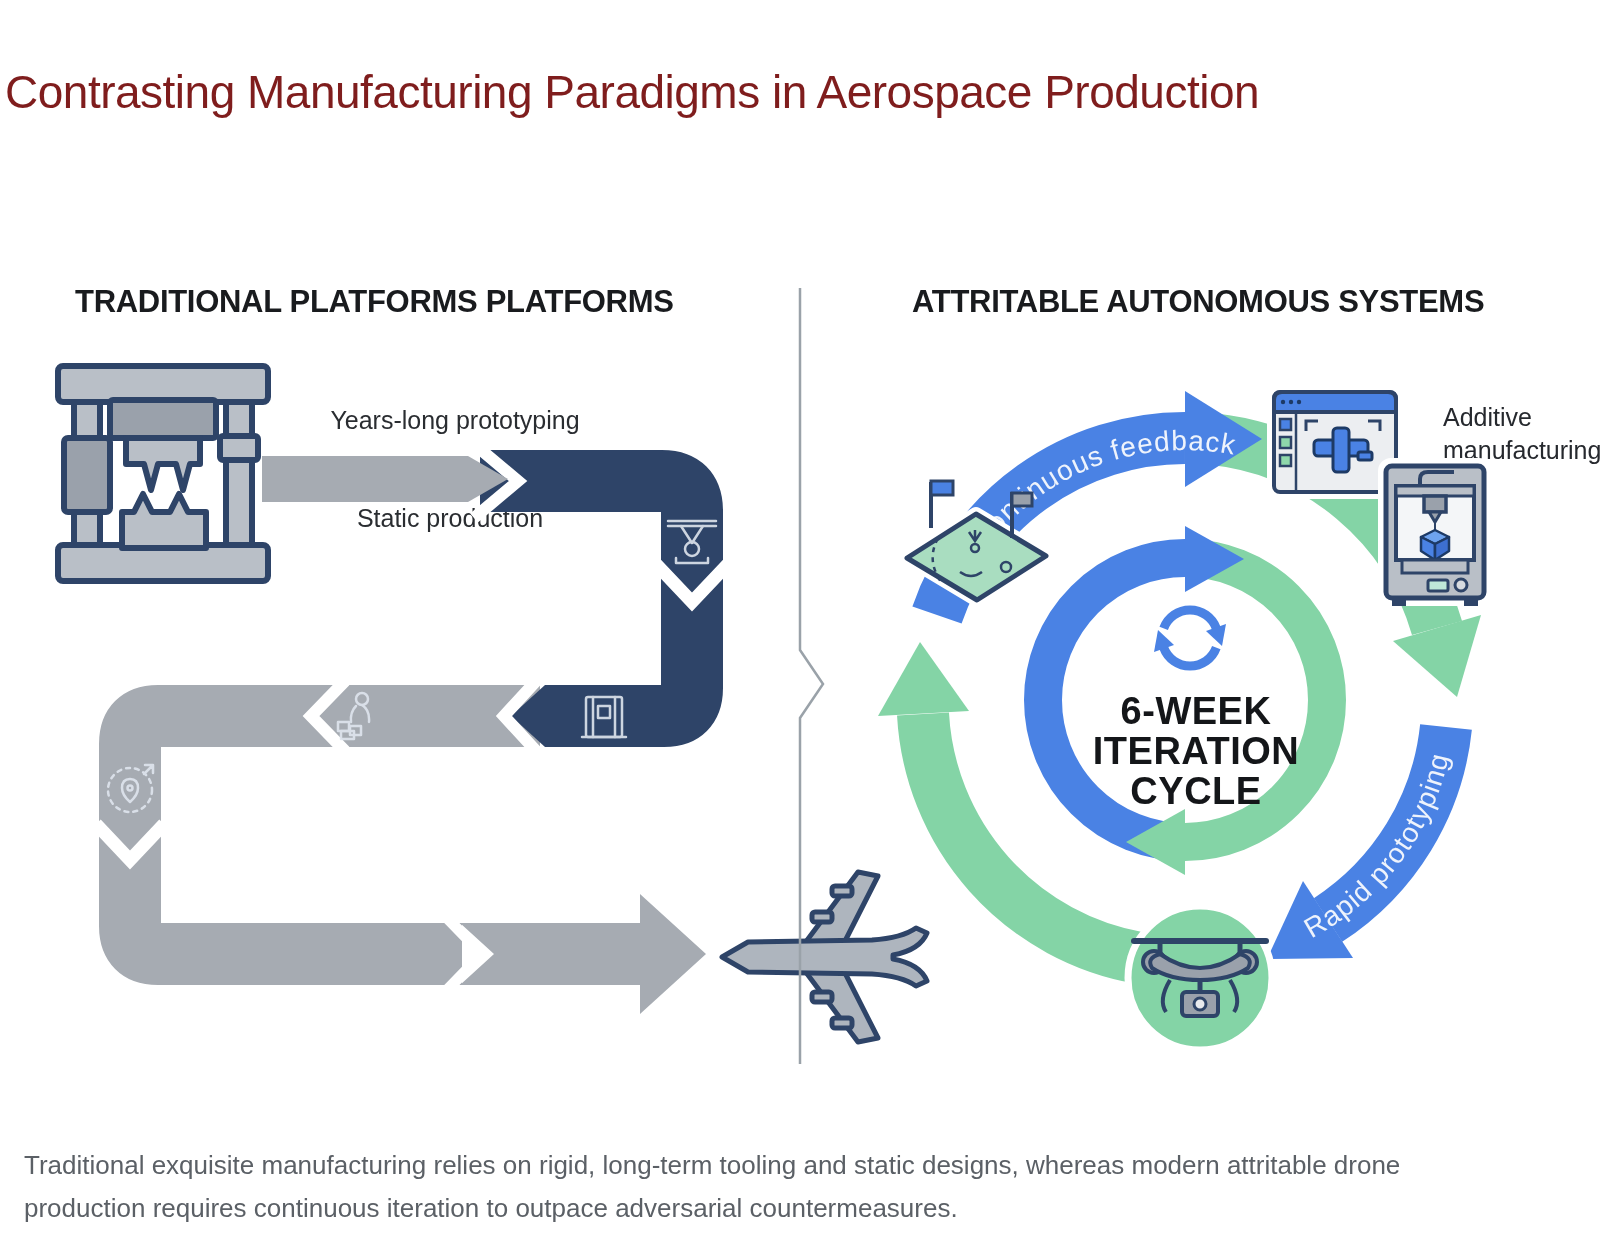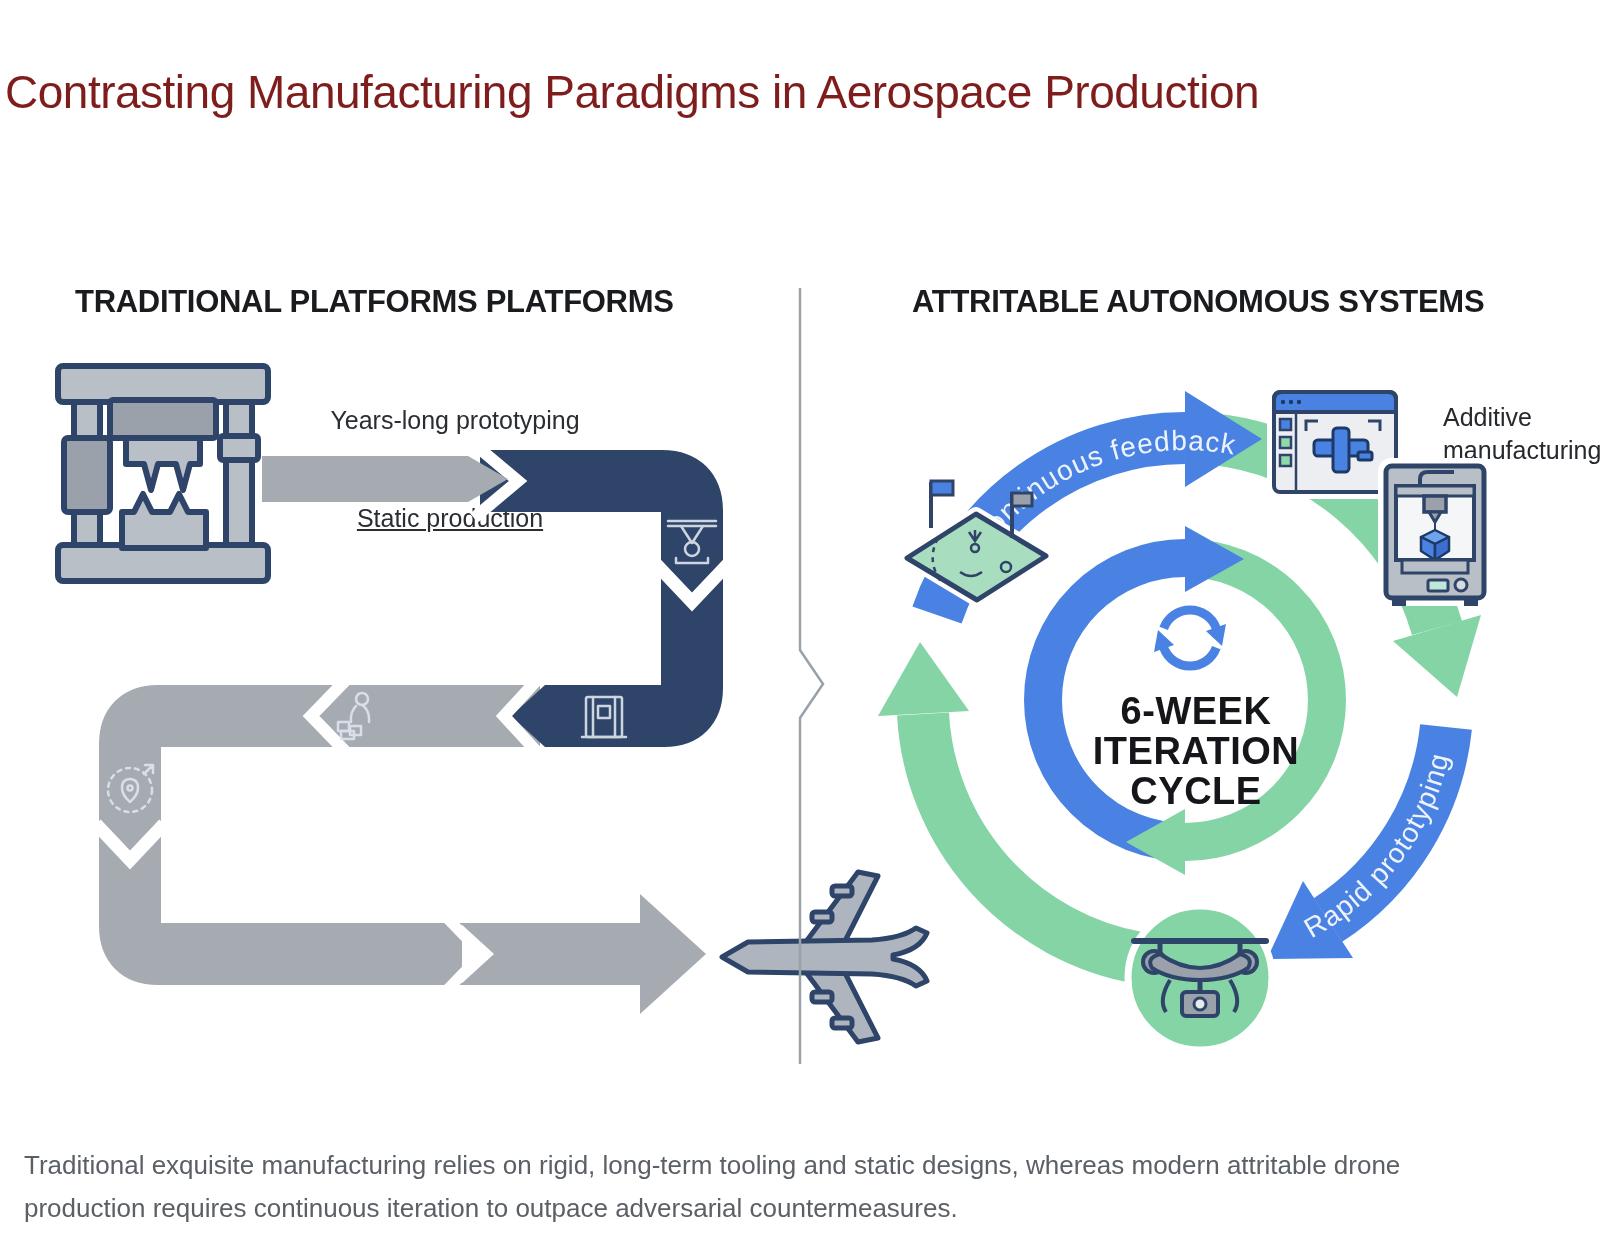--- a/index.html
+++ b/index.html
@@ -6,21 +6,21 @@
   body{width:1600px;height:1234px;position:relative;overflow:hidden;
        font-family:"Liberation Sans","DejaVu Sans",sans-serif;}
   .abs{position:absolute;}
   #page-title{left:5px;top:58px;width:1310px;font-size:46px;line-height:68px;
       font-weight:400;color:#7f1d1d;letter-spacing:-0.5px;}
   .panel-heading{font-size:31px;font-weight:700;color:#191b1e;letter-spacing:-0.3px;}
   #heading-left{left:75px;top:284px;}
   #heading-right{left:912px;top:284px;}
   .flow-label{font-size:25px;color:#2a2d31;text-align:center;width:320px;}
   #label-dev{left:295px;top:406px;}
-  #label-prod{left:290px;top:504px;text-decoration:underline;}
+  #label-prod{left:290px;top:504px;}
   #label-additive{left:1407px;top:401px;font-size:25px;line-height:33px;color:#26292e;margin-left:36px;}
   #caption{left:24px;top:1138px;width:1495px;font-size:26px;line-height:43px;color:#5b6066;margin-top:6px;}
   svg text{font-family:"Liberation Sans","DejaVu Sans",sans-serif;}
   .arc-text{font-size:28px;fill:#eef3fc;letter-spacing:1px;}
   .center-text{font-size:38px;font-weight:700;fill:#141619;letter-spacing:0.5px;}
   .mfill{fill:#b9bfc7;stroke:#2e4468;stroke-width:6;stroke-linejoin:round;}
   .mdark{fill:#9aa1ab;stroke:#2e4468;stroke-width:6;stroke-linejoin:round;}
   .wicon{stroke:#dfe5ee;stroke-width:2.5;fill:none;stroke-linecap:round;stroke-linejoin:round;opacity:.9;}
 </style>
 </head>

